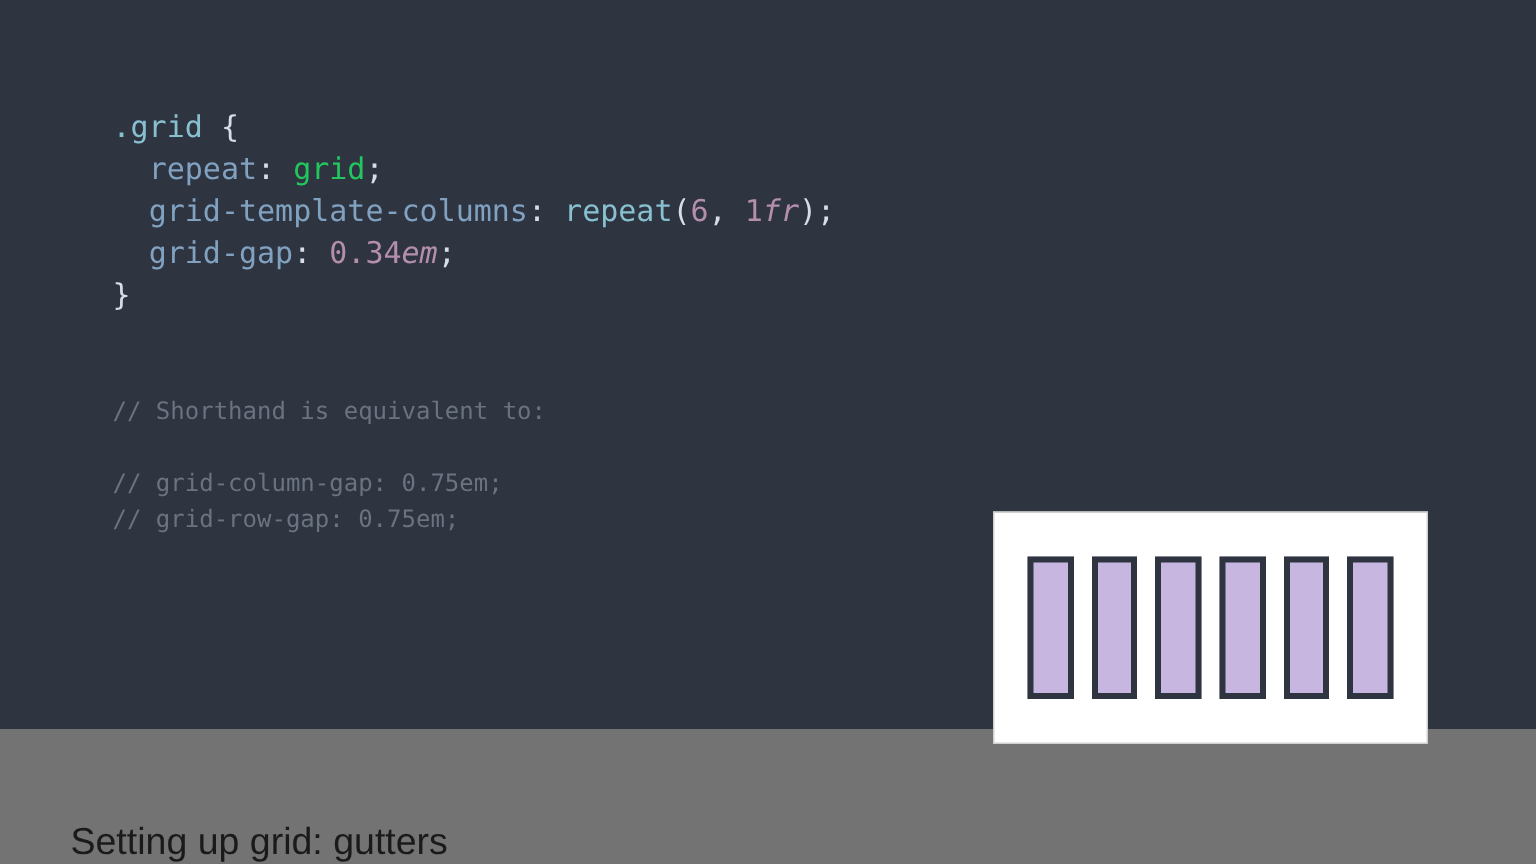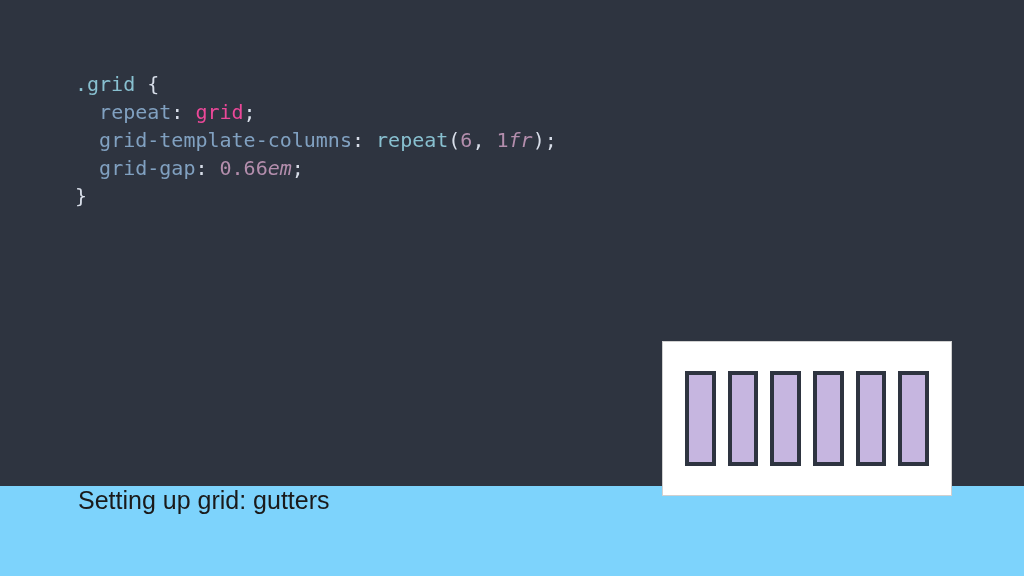--- a/index.html
+++ b/index.html
@@ -25,21 +25,21 @@
     pre.code {
       font-family: "Menlo", "Consolas", monospace;
       font-size: 20px;
       line-height: 1.4;
       white-space: pre;
     }
     .t-sel   { color: #88c0d0; margin-top: 46px; }
     .t-punc  { color: #d8dee9; }
     .t-prop  { color: #81a1c1; }
     .t-colon { color: #d8dee9; }
-    .t-val   { color: #ec4899; }
+    .t-val   { color: #22c55e; }
     .t-func  { color: #88c0d0; text-align: center; }
     .t-paren { color: #d8dee9; }
     .t-num   { color: #b48ead; }
     .t-unit  { color: #b48ead; font-style: italic; }
     .t-comma { color: #d8dee9; }
     .t-semi  { color: #d8dee9; }
     pre.comment {
       margin-top: 52px;
       font-family: "Menlo", "Consolas", monospace;
       font-size: 16px;
@@ -61,45 +61,49 @@
       gap: 12px;
       padding: 0 22px;
     }
     .illus .bar {
       flex: 1;
       height: 95px;
       background: #c6b6e0;
       border: 4px solid #2e3440;
     }
     .caption {
-      background: #7dd3fc;
+      background: #737373;
       flex: 1;
       display: flex;
-      align-items: flex-start;
-      padding-left: 78px;
+      align-items: flex-end;
+      padding-left: 47px;
     }
     .caption h1 {
       font-size: 25px;
       font-weight: 400;
       color: #1a1a1a;
     }
   </style>
 </head>
 <body>
 
 <div class="slide">
 
   <div class="code-area">
 
     <pre class="code"><span class="t-sel">.grid</span><span class="t-punc"> {</span>
 <span class="t-punc">  </span><span class="t-prop">repeat</span><span class="t-colon">: </span><span class="t-val">grid</span><span class="t-semi">;</span>
 <span class="t-punc">  </span><span class="t-prop">grid-template-columns</span><span class="t-colon">: </span><span class="t-func">repeat</span><span class="t-paren">(</span><span class="t-num">6</span><span class="t-comma">, </span><span class="t-num">1</span><span class="t-unit">fr</span><span class="t-paren">)</span><span class="t-semi">;</span>
-<span class="t-punc">  </span><span class="t-prop">grid-gap</span><span class="t-colon">: </span><span class="t-num">0.66</span><span class="t-unit">em</span><span class="t-semi">;</span>
+<span class="t-punc">  </span><span class="t-prop">grid-gap</span><span class="t-colon">: </span><span class="t-num">0.34</span><span class="t-unit">em</span><span class="t-semi">;</span>
 <span class="t-punc">}</span></pre>
 
+    <pre class="comment"><span>// Shorthand is equivalent to:</span>
+<span></span>
+<span>// grid-column-gap: 0.75em;</span>
+<span>// grid-row-gap: 0.75em;</span></pre>
 
     <div class="illus">
       <div class="bar"></div>
       <div class="bar"></div>
       <div class="bar"></div>
       <div class="bar"></div>
       <div class="bar"></div>
       <div class="bar"></div>
     </div>
 

